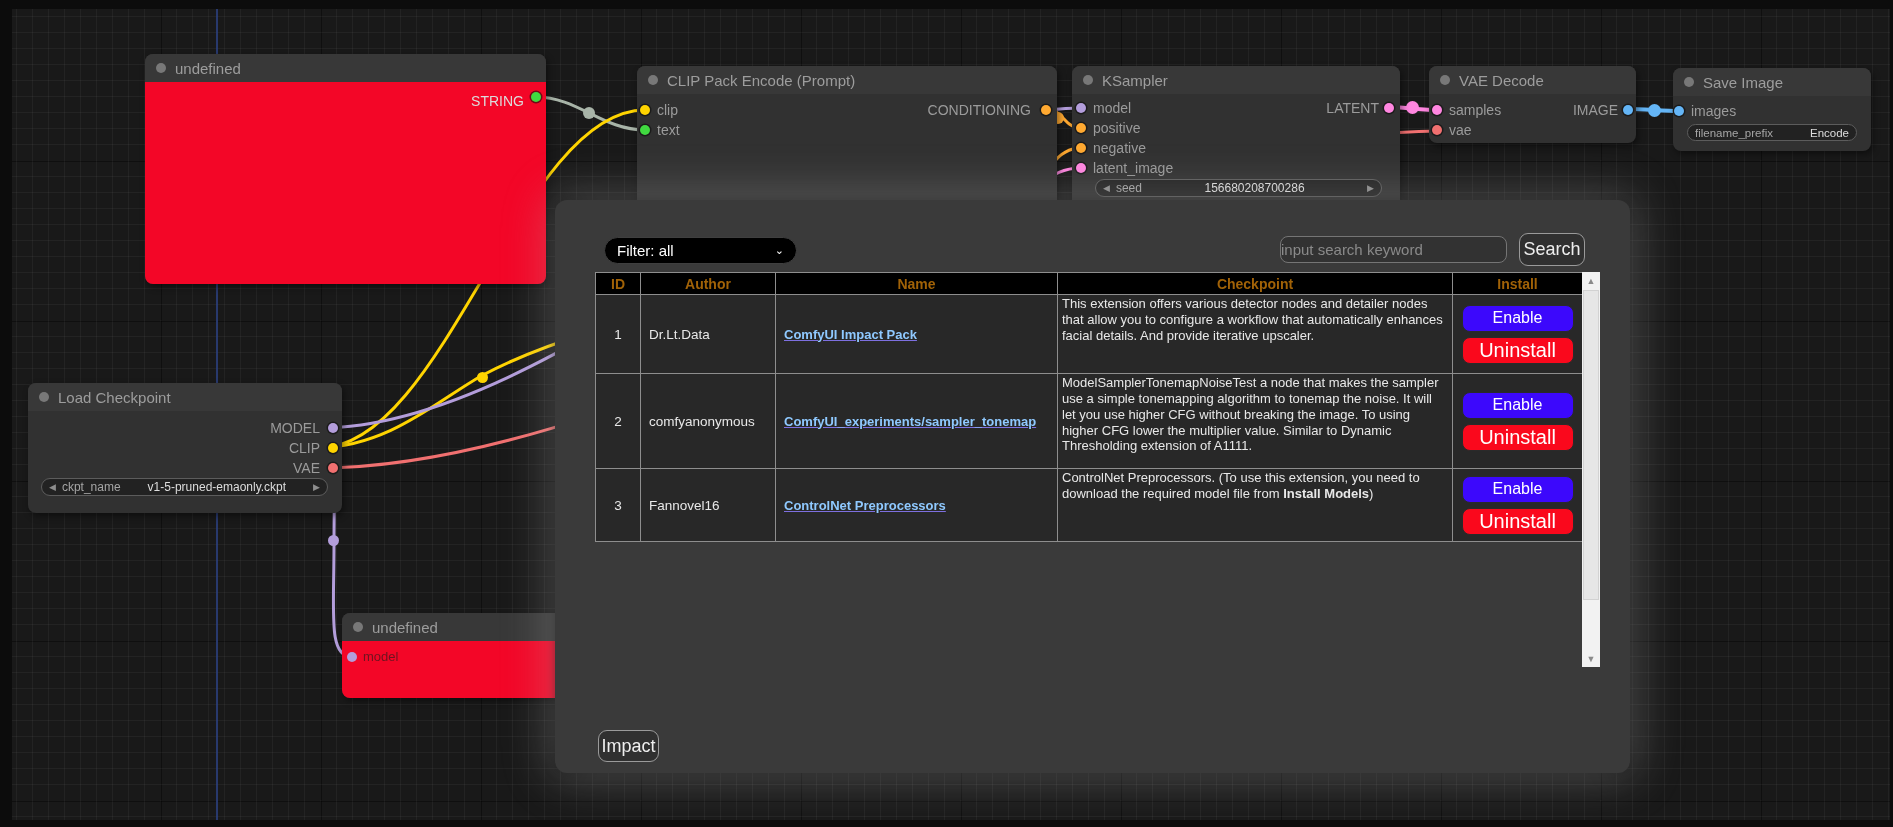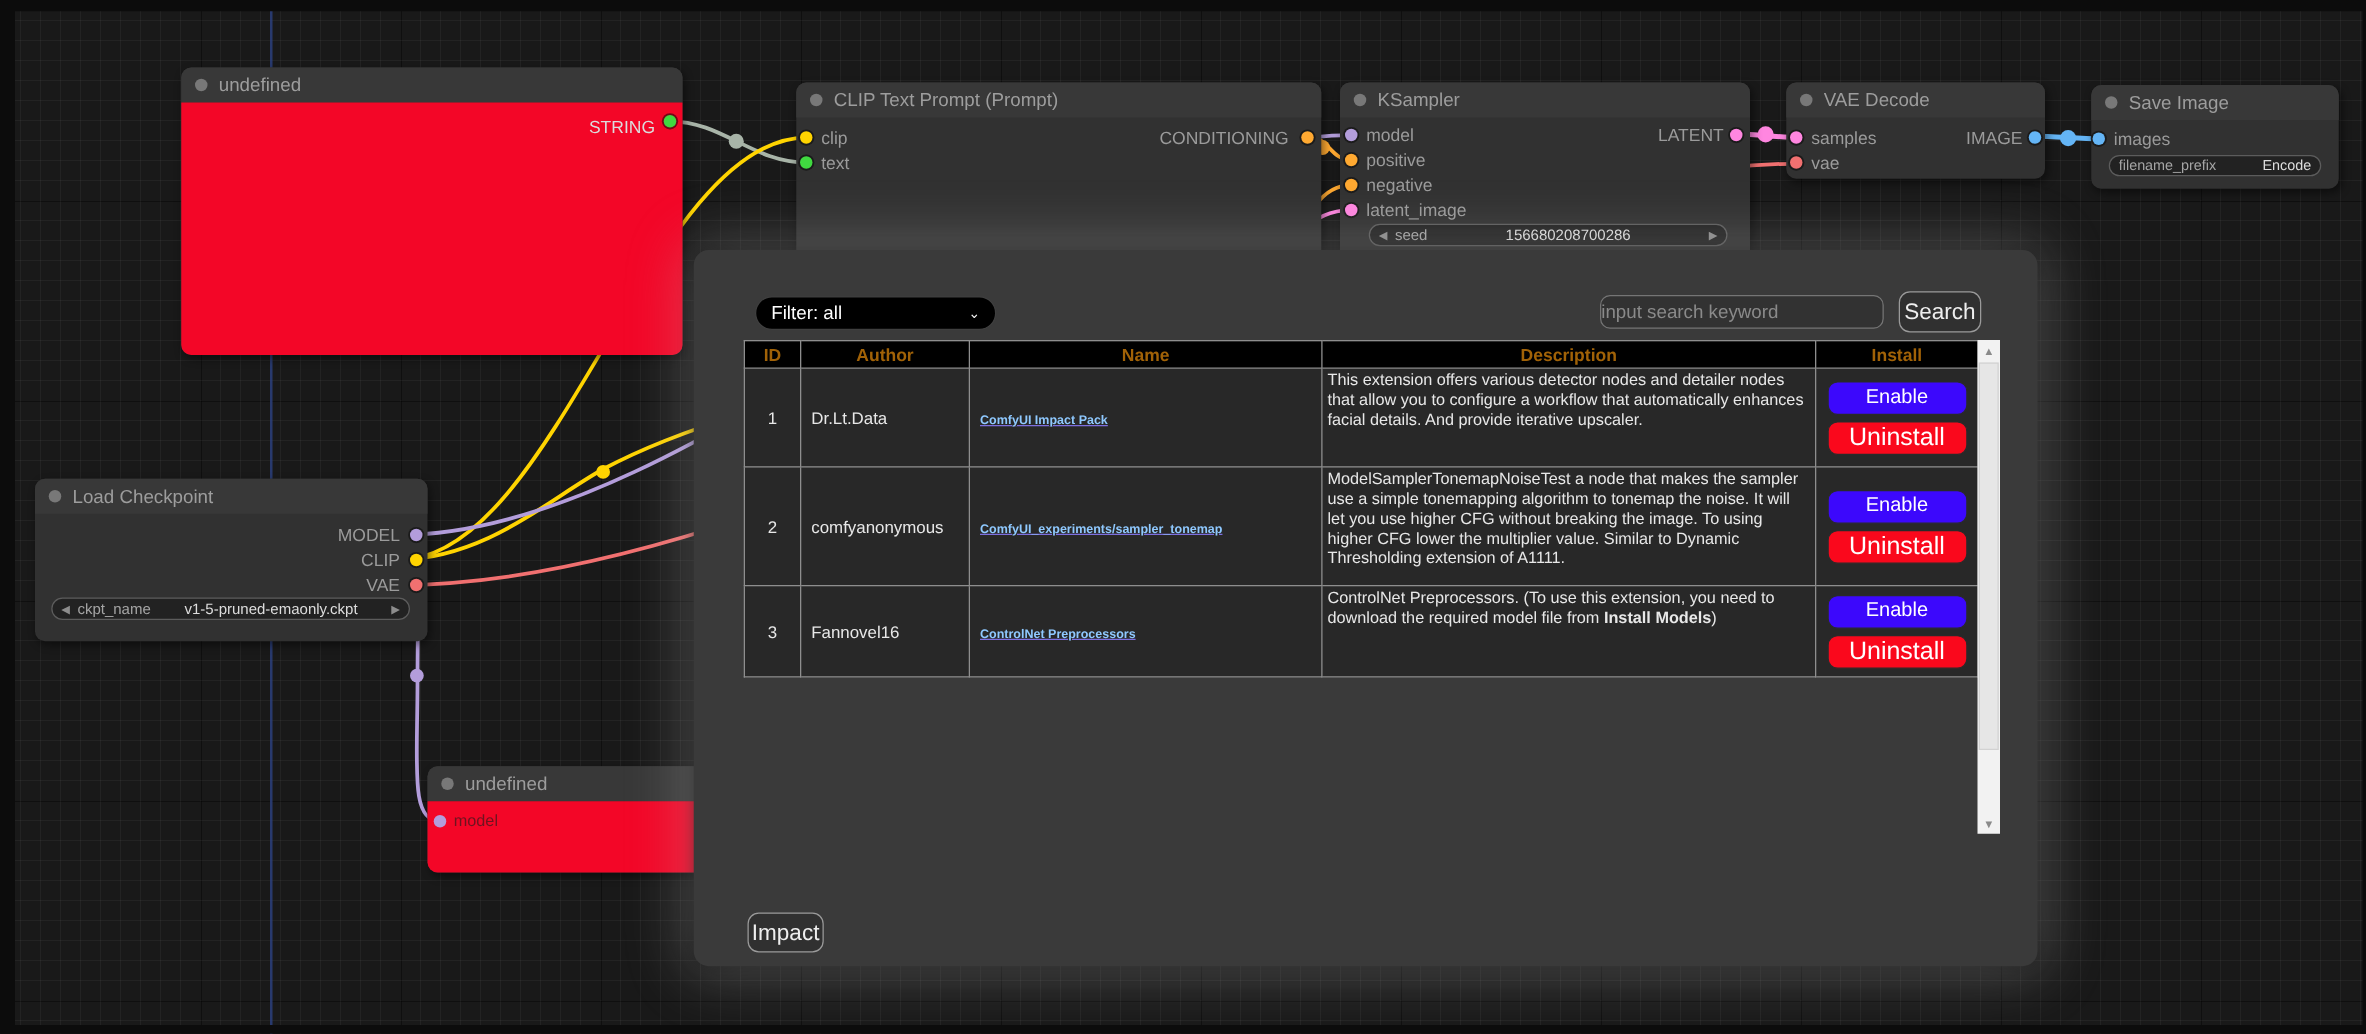--- a/index.html
+++ b/index.html
@@ -41,21 +41,21 @@
   .search-input::placeholder{color:#8a8a8a;}
   .btn-dark{position:absolute;background:#303030;border:1px solid #9a9a9a;border-radius:9px;color:#eee;font-size:18px;display:flex;align-items:center;justify-content:center;cursor:pointer;box-sizing:border-box;}
   
   #ext-table{position:absolute;left:40px;top:72px;border-collapse:collapse;table-layout:fixed;width:987px;font-size:13.5px;color:#e8e8e8;}
   #ext-table th{background:#000;color:#a16207;font-weight:bold;font-size:14px;height:21px;padding:0;border:1px solid #8e8e8e;}
   #ext-table td{background:#282828;border:1px solid #8e8e8e;padding:0;vertical-align:middle;}
   #ext-table td.desc{vertical-align:top;font-size:13px;line-height:1.22;padding:1px 4px;}
   #ext-table td.idc{text-align:center;}
   #ext-table td.auth{padding-left:8px;}
   #ext-table td.namec{padding-left:8px;}
-  .ext-link{color:#8fc9ff;font-weight:bold;text-decoration:underline;text-decoration-color:#7d6fe0;cursor:pointer;font-size:10px;margin-top:20px;}
+  .ext-link{color:#8fc9ff;font-weight:bold;text-decoration:underline;text-decoration-color:#7d6fe0;cursor:pointer;font-size:13px;margin-top:20px;}
   .btn-stack{display:flex;flex-direction:column;align-items:center;justify-content:center;gap:5px;}
   .btn-enable{width:110px;height:25px;background:#3c08fc;border:1px solid #2a2a2a;border-radius:8px;color:#fff;font-size:16px;display:flex;align-items:center;justify-content:center;cursor:pointer;font-family:"Liberation Sans",sans-serif;}
   .btn-uninstall{width:110px;height:25px;background:#fa081c;border:1px solid #2a2a2a;border-radius:8px;color:#fff;font-size:20px;display:flex;align-items:center;justify-content:center;cursor:pointer;font-family:"Liberation Sans",sans-serif;}
   
   .scrollbar{position:absolute;left:1027px;top:72px;width:18px;height:395px;background:#f2f2f2;}
   .sb-arrow{position:absolute;left:0;width:18px;height:17px;display:flex;align-items:center;justify-content:center;font-size:9px;color:#8a8a8a;}
   .sb-thumb{position:absolute;left:1px;top:18px;width:16px;height:310px;background:#e6e6e6;border:1px solid #d2d2d2;box-sizing:border-box;}
 </style>
 </head>
 <body>
@@ -102,21 +102,21 @@
       <div class="titletext">undefined</div>
     </div>
     <div class="redbody"></div>
     <div class="slotlabel out" style="right:22px;top:38px;color:#dcdcdc;">STRING</div>
     <div class="slotdot" style="left:386px;top:38px;background:#40d940;"></div>
   </div>
 
   <div class="node" style="left:637px;top:66px;width:420px;height:170px;">
     <div class="titlebar">
       <div class="titledot"></div>
-      <div class="titletext">CLIP Text Prompt (Prompt)</div>
+      <div class="titletext">CLIP Pack Encode (Prompt)</div>
     </div>
     <div class="slotdot" style="left:3px;top:39px;background:#ffd400;"></div>
     <div class="slotlabel" style="left:20px;top:35px;">clip</div>
     <div class="slotdot" style="left:3px;top:59px;background:#40d940;"></div>
     <div class="slotlabel" style="left:20px;top:55px;">text</div>
     <div class="slotlabel out" style="right:26px;top:35px;">CONDITIONING</div>
     <div class="slotdot" style="left:404px;top:39px;background:#ffa931;"></div>
   </div>
 
   <div class="node" style="left:1072px;top:66px;width:328px;height:165px;">
@@ -213,21 +213,21 @@
           <col style="width:135px">
           <col style="width:282px">
           <col style="width:395px">
           <col style="width:130px">
       </colgroup>
       <tbody>
           <tr>
         <th>ID</th>
         <th>Author</th>
         <th>Name</th>
-        <th>Description</th>
+        <th>Checkpoint</th>
         <th>Install</th>
       </tr>
       <tr style="height:79px;">
         <td class="idc">1</td>
         <td class="auth">Dr.Lt.Data</td>
         <td class="namec"><span class="ext-link">ComfyUI Impact Pack</span></td>
         <td class="desc">This extension offers various detector nodes and detailer nodes that allow you to configure a workflow that automatically enhances facial details. And provide iterative upscaler.</td>
         <td>
           <div class="btn-stack">
             <div class="btn-enable">Enable</div>

